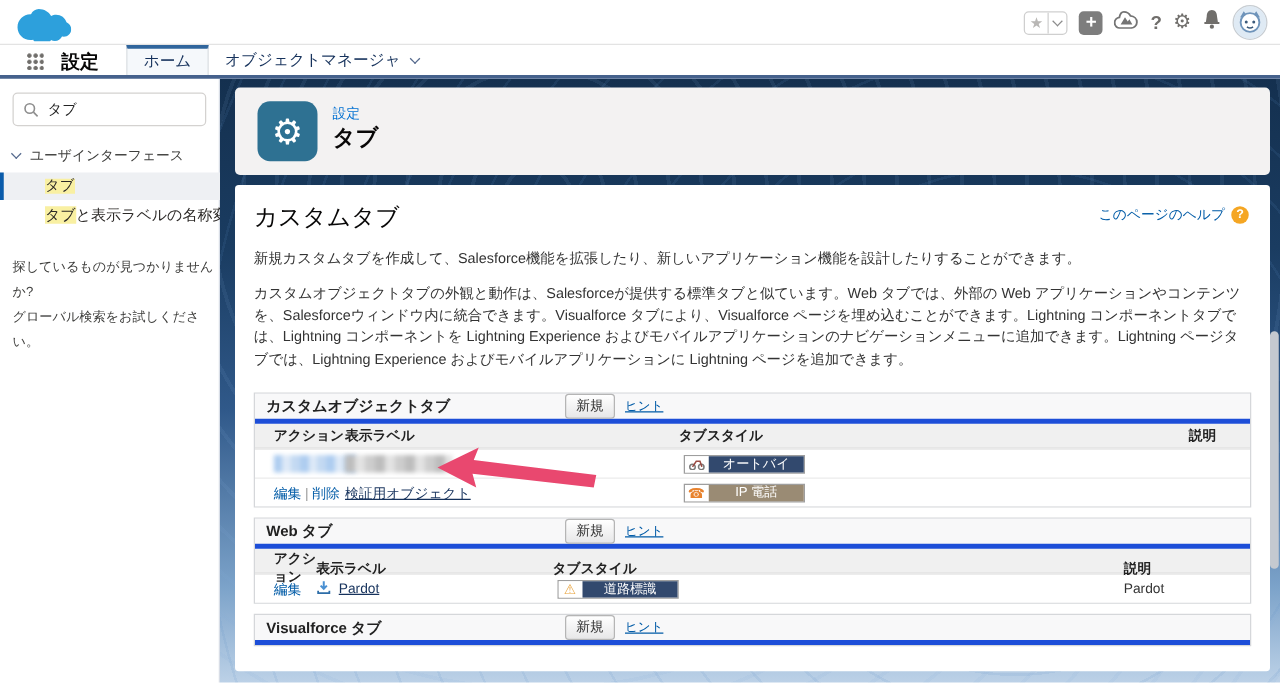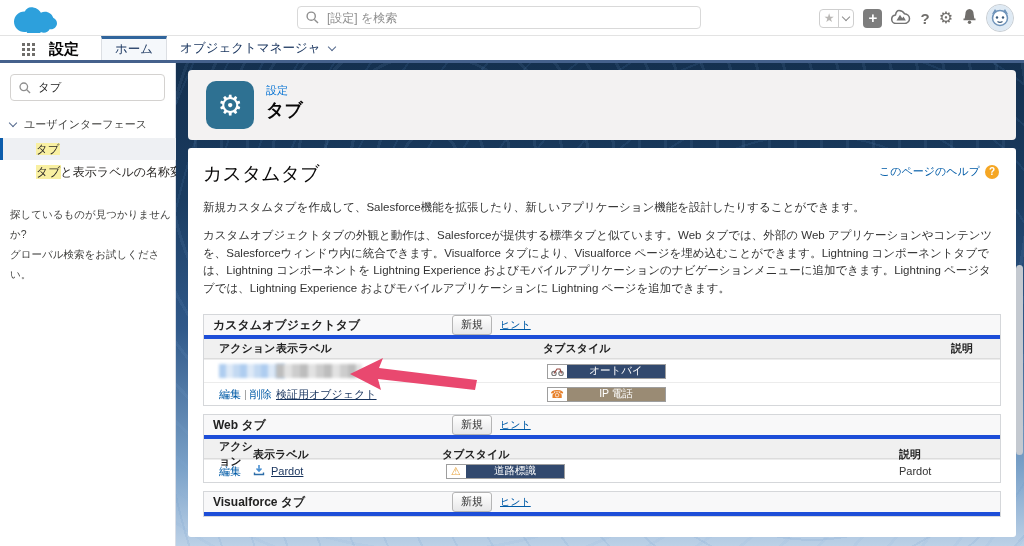--- a/index.html
+++ b/index.html
@@ -103,40 +103,33 @@
   .lbl-link { color:#16325c; font-weight:normal; text-decoration:underline; }
   .lblcell { display:flex; align-items:center; gap:6px; }
   .redact-a { width:66px; height:14px; filter:blur(1.5px); border-radius:1px;
     background:repeating-linear-gradient(90deg,#aecdf0 0 7px,#dde9f7 7px 14px,#c3d9f2 14px 21px); }
   .redact-l { width:86px; height:14px; filter:blur(1.5px); border-radius:1px;
     background:repeating-linear-gradient(90deg,#bdbdbd 0 8px,#e2e2e2 8px 16px,#cdcdcd 16px 24px); }
   .stylecell { padding-left:4px; }
   .badge { display:inline-flex; height:15px; border:1px solid rgba(40,40,40,0.45); }
   .badge .icell { width:19px; background:#fff; display:flex; align-items:center; justify-content:center;
     font-size:10px; border-right:1px solid rgba(255,255,255,0.8); }
-  .badge .bar { width:98px; color:#fff; font-size:10.5px; display:flex; align-items:center; justify-content:center; }
+  .badge .bar { width:76px; color:#fff; font-size:10.5px; display:flex; align-items:center; justify-content:center; }
   .desc { color:#333; }
 
   .arrow-annot { position:absolute; left:157px; top:209px; z-index:15; }
 </style>
 </head>
 <body>
 
 <div class="gheader">
   <div class="logo">
     <svg width="44" height="29" viewBox="0 0 44 29">
       <path fill="#2da0dc" d="M18 3.2c4.3 0 8 2.2 9.9 5.5 1.2-.6 2.6-1 4-1 3.9 0 7.2 2.5 8.3 6 2.2.9 3.8 3.1 3.8 5.6 0 3.3-2.7 6-6 6-.5 0-1 0-1.4-.1-1 2.1-3.2 3.6-5.7 3.6-1.1 0-2.2-.3-3.1-.8-1.2 2.7-3.9 4.6-7 4.6-3.3 0-6.1-2-7.2-4.9-.7.2-1.5.3-2.3.3C5.7 28 1 23.4 1 17.7 1 12 5.7 7.4 11.3 7.4h.5C13 4.9 15.3 3.2 18 3.2z"></path>
     </svg>
-  </div>
-  <div class="gsearch">
-    <svg width="13" height="13" viewBox="0 0 13 13">
-      <circle cx="5.2" cy="5.2" r="4.1" fill="none" stroke="#8e8e8e" stroke-width="1.4"></circle>
-      <line x1="8.4" y1="8.4" x2="12" y2="12" stroke="#8e8e8e" stroke-width="1.4"></line>
-    </svg>
-    <input type="text" placeholder="[設定] を検索" style="">
   </div>
   <div class="hicons">
     <div class="favpill">
       <span class="star">★</span>
       <span class="caretbox">
           <span class="chev"></span>
         </span>
     </div>
     <div class="plusbtn">+</div>
     <div>

